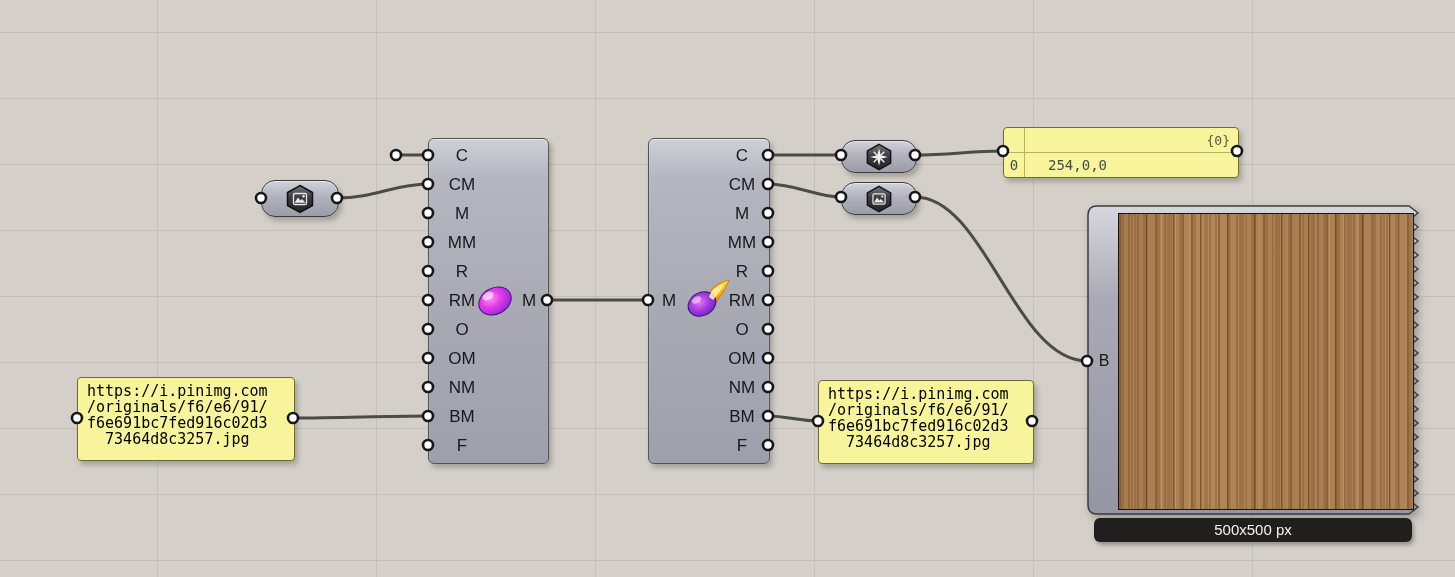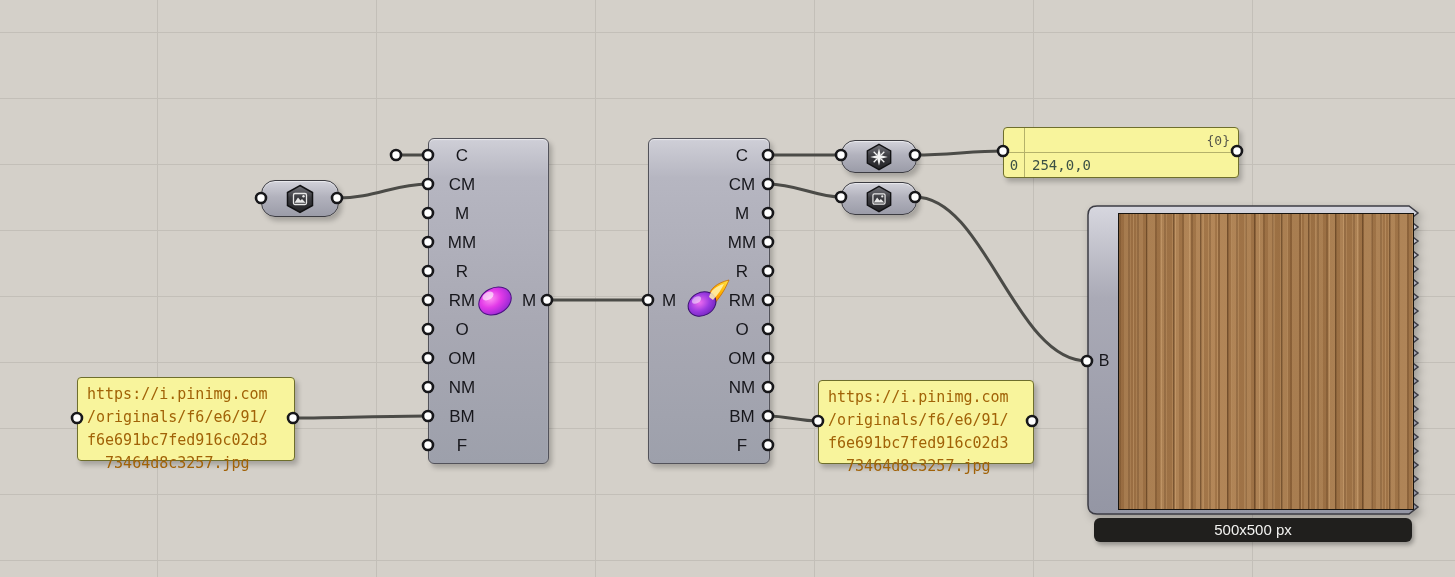--- a/index.html
+++ b/index.html
@@ -47,24 +47,24 @@
   }
   .mono{font-family:"DejaVu Sans Mono",monospace;}
   .panel-header{
     position:absolute;left:0;top:0;right:0;height:25px;line-height:25px;
     border-bottom:1px solid #b4b16a;font-size:13px;color:#56564a;text-align:right;
     padding-right:8px;box-sizing:border-box;
   }
   .panel-gutterline{position:absolute;left:20px;top:0;bottom:0;width:1px;background:#b4b16a;}
   .panel-row{position:absolute;left:0;top:26px;right:0;height:22px;line-height:22px;font-size:14px;color:#3c5146;display:flex;}
   .panel-row .idx{width:20px;text-align:center;}
-  .panel-row .val{padding-left:8px;}
+  .panel-row .val{padding-left:24px;}
   .url-text{
     position:absolute;left:9px;top:5px;white-space:pre;
-    font-size:15px;line-height:23px;color:#a16207;
+    font-size:15px;line-height:16px;color:#000000;
   }
   
   .wood{
     position:absolute;left:31px;top:8px;width:296px;height:297px;border:1.5px solid #17140f;box-sizing:border-box;
     background-color:#a87e53;
     background-image:
       repeating-linear-gradient(90deg, rgba(92,58,28,.28) 0 2px, rgba(0,0,0,0) 2px 9px),
       repeating-linear-gradient(90deg, rgba(235,195,145,.28) 0 1px, rgba(0,0,0,0) 1px 14px),
       repeating-linear-gradient(90deg, rgba(66,40,16,.38) 0 1px, rgba(0,0,0,0) 1px 27px),
       repeating-linear-gradient(90deg, rgba(148,103,58,.5) 0 5px, rgba(186,141,91,.32) 5px 12px),

